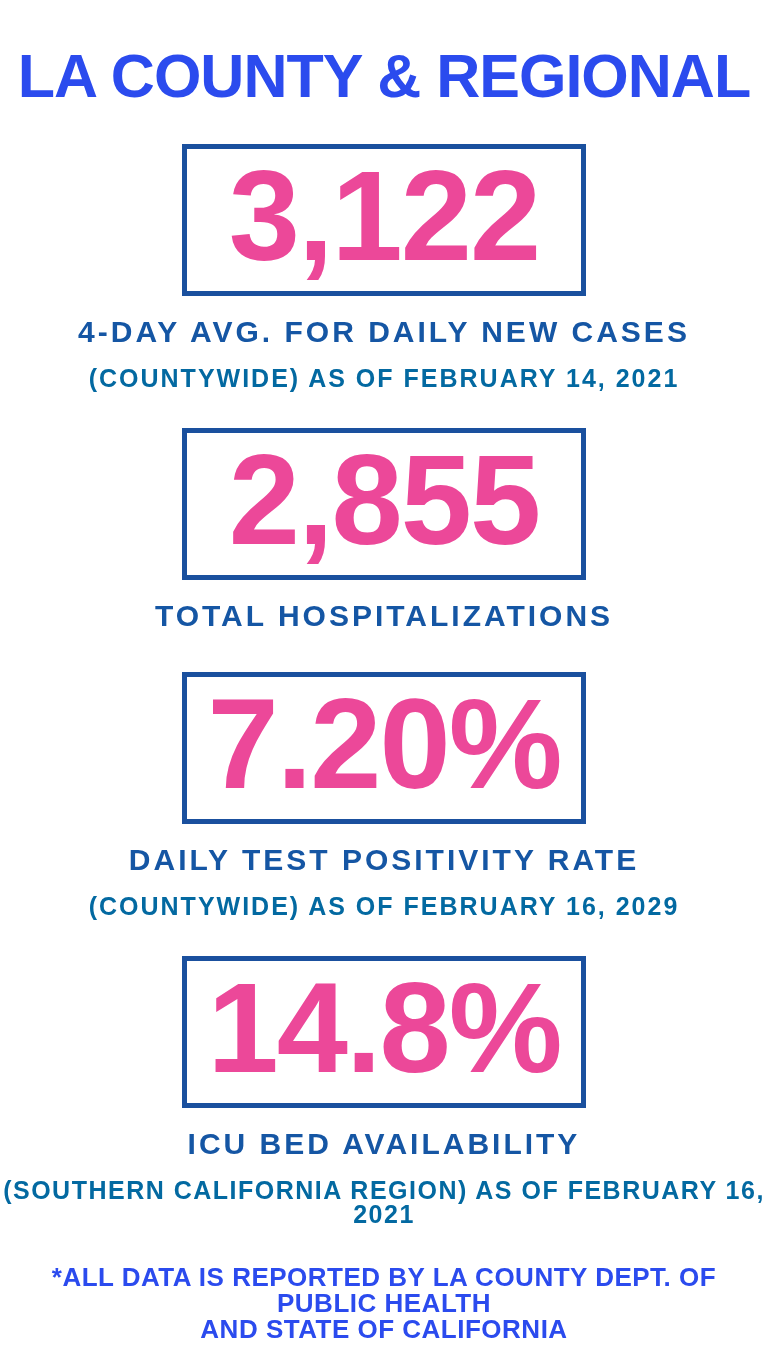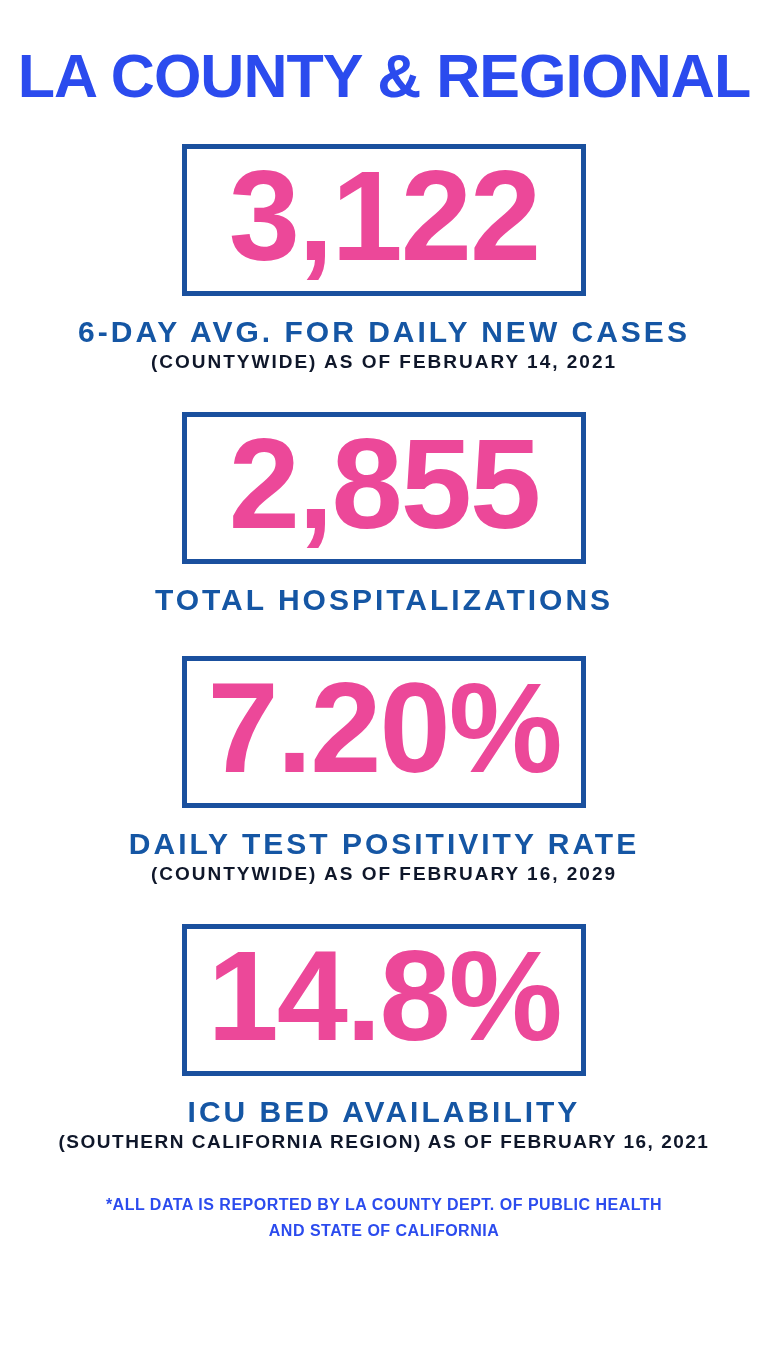--- a/index.html
+++ b/index.html
@@ -43,52 +43,52 @@
   }
   .stat-label {
     margin-top: 18px;
     color: #1556A4;
     font-weight: bold;
     font-size: 30px;
     line-height: 36px;
     letter-spacing: 3px;
   }
   .stat-sublabel {
-    margin-top: 0;
-    color: #0f172a;
+    margin-top: 16px;
+    color: #0369a1;
     font-weight: bold;
-    font-size: 19px;
+    font-size: 25px;
     line-height: 24px;
     letter-spacing: 2px;
   }
   .stat-sublabel.wide { letter-spacing: 1.5px; }
   .footer {
     margin-top: 26px;
     color: #2B4BEE;
     font-weight: bold;
-    font-size: 16px;
+    font-size: 26px;
     line-height: 26px;
     letter-spacing: 0.5px;
   }
   .footer .line { display: block; }
 </style>
 </head>
 <body>
 
 <div class="page">
 
   <h1 class="title">
     <span class="line">LA COUNTY &amp; REGIONAL</span>
   </h1>
 
   <section class="stat-section">
     <div class="stat-box">
       <span class="stat-value">3,122</span>
     </div>
-    <div class="stat-label">6-DAY AVG. FOR DAILY NEW CASES</div>
+    <div class="stat-label">4-DAY AVG. FOR DAILY NEW CASES</div>
     <div class="stat-sublabel">(COUNTYWIDE) AS OF FEBRUARY 14, 2021</div>
   </section>
 
   <section class="stat-section">
     <div class="stat-box">
       <span class="stat-value">2,855</span>
     </div>
     <div class="stat-label">TOTAL HOSPITALIZATIONS</div>
   </section>
 

